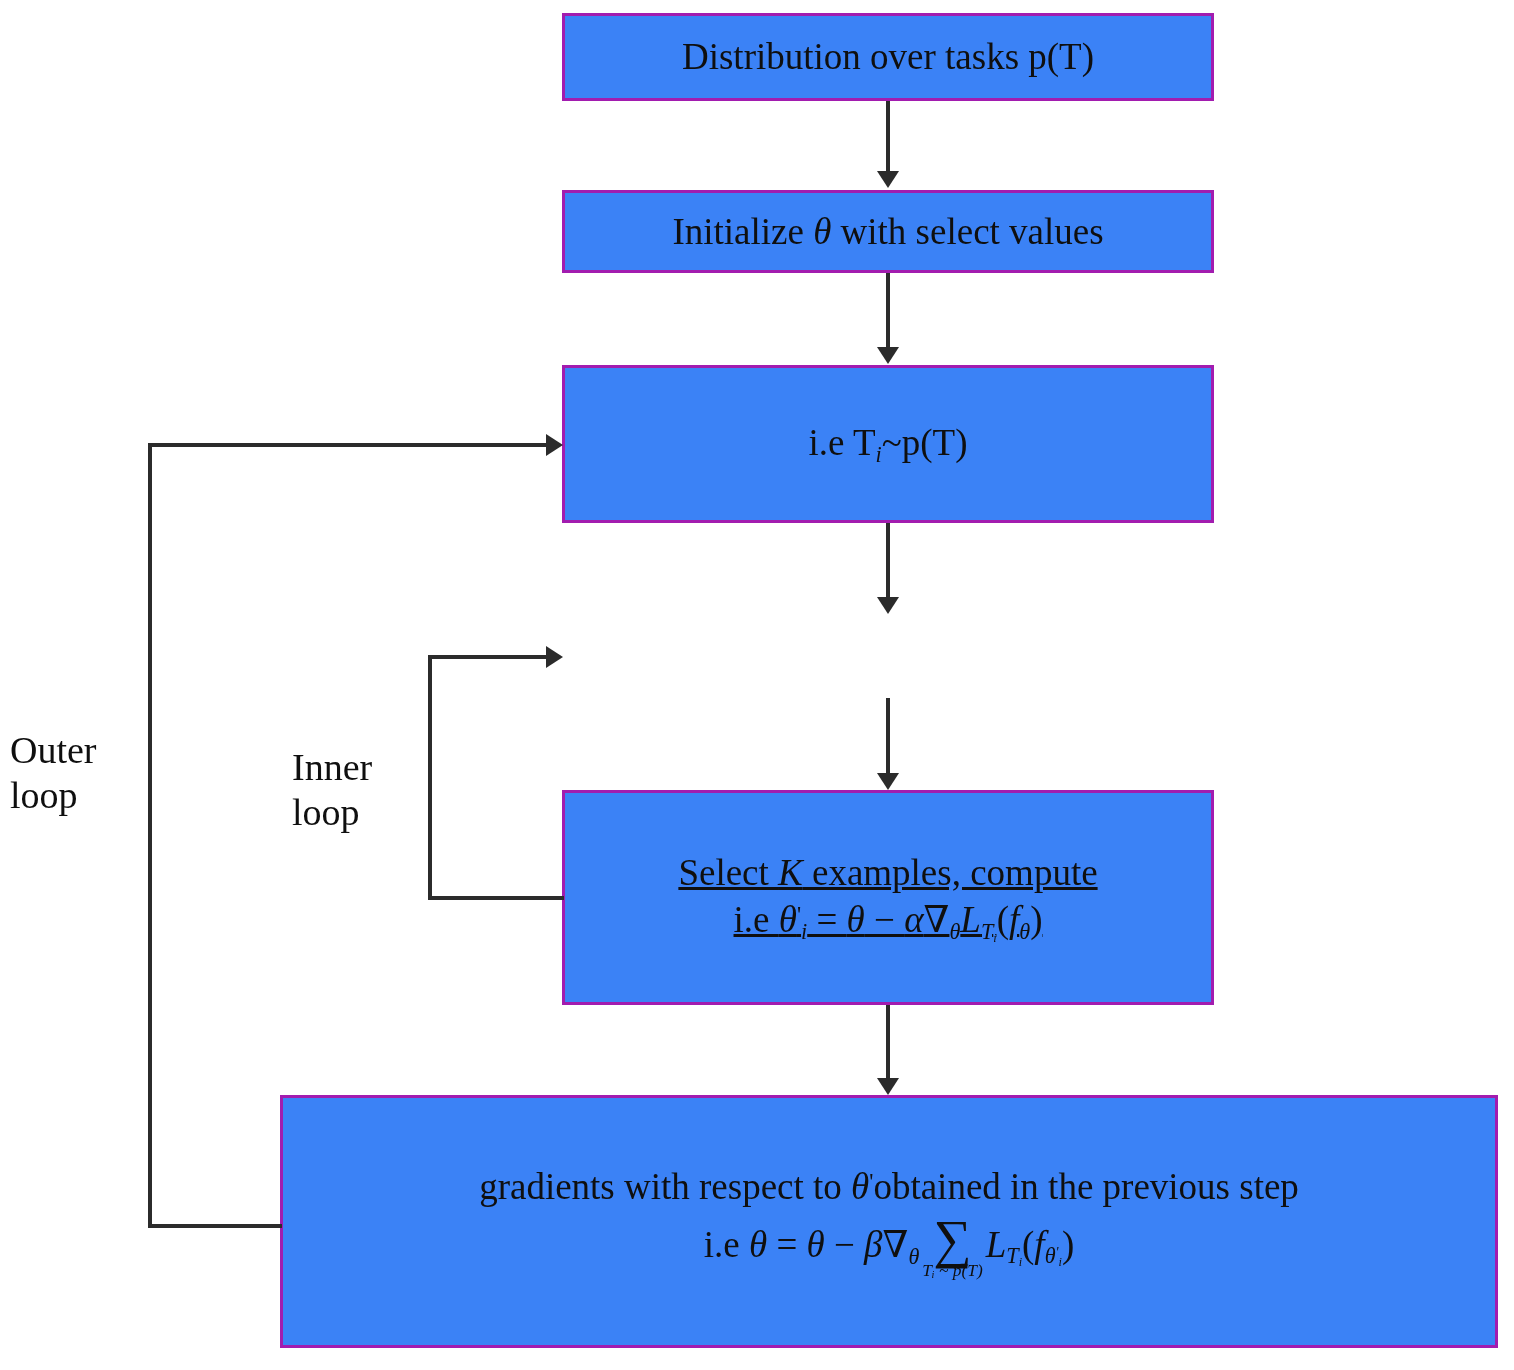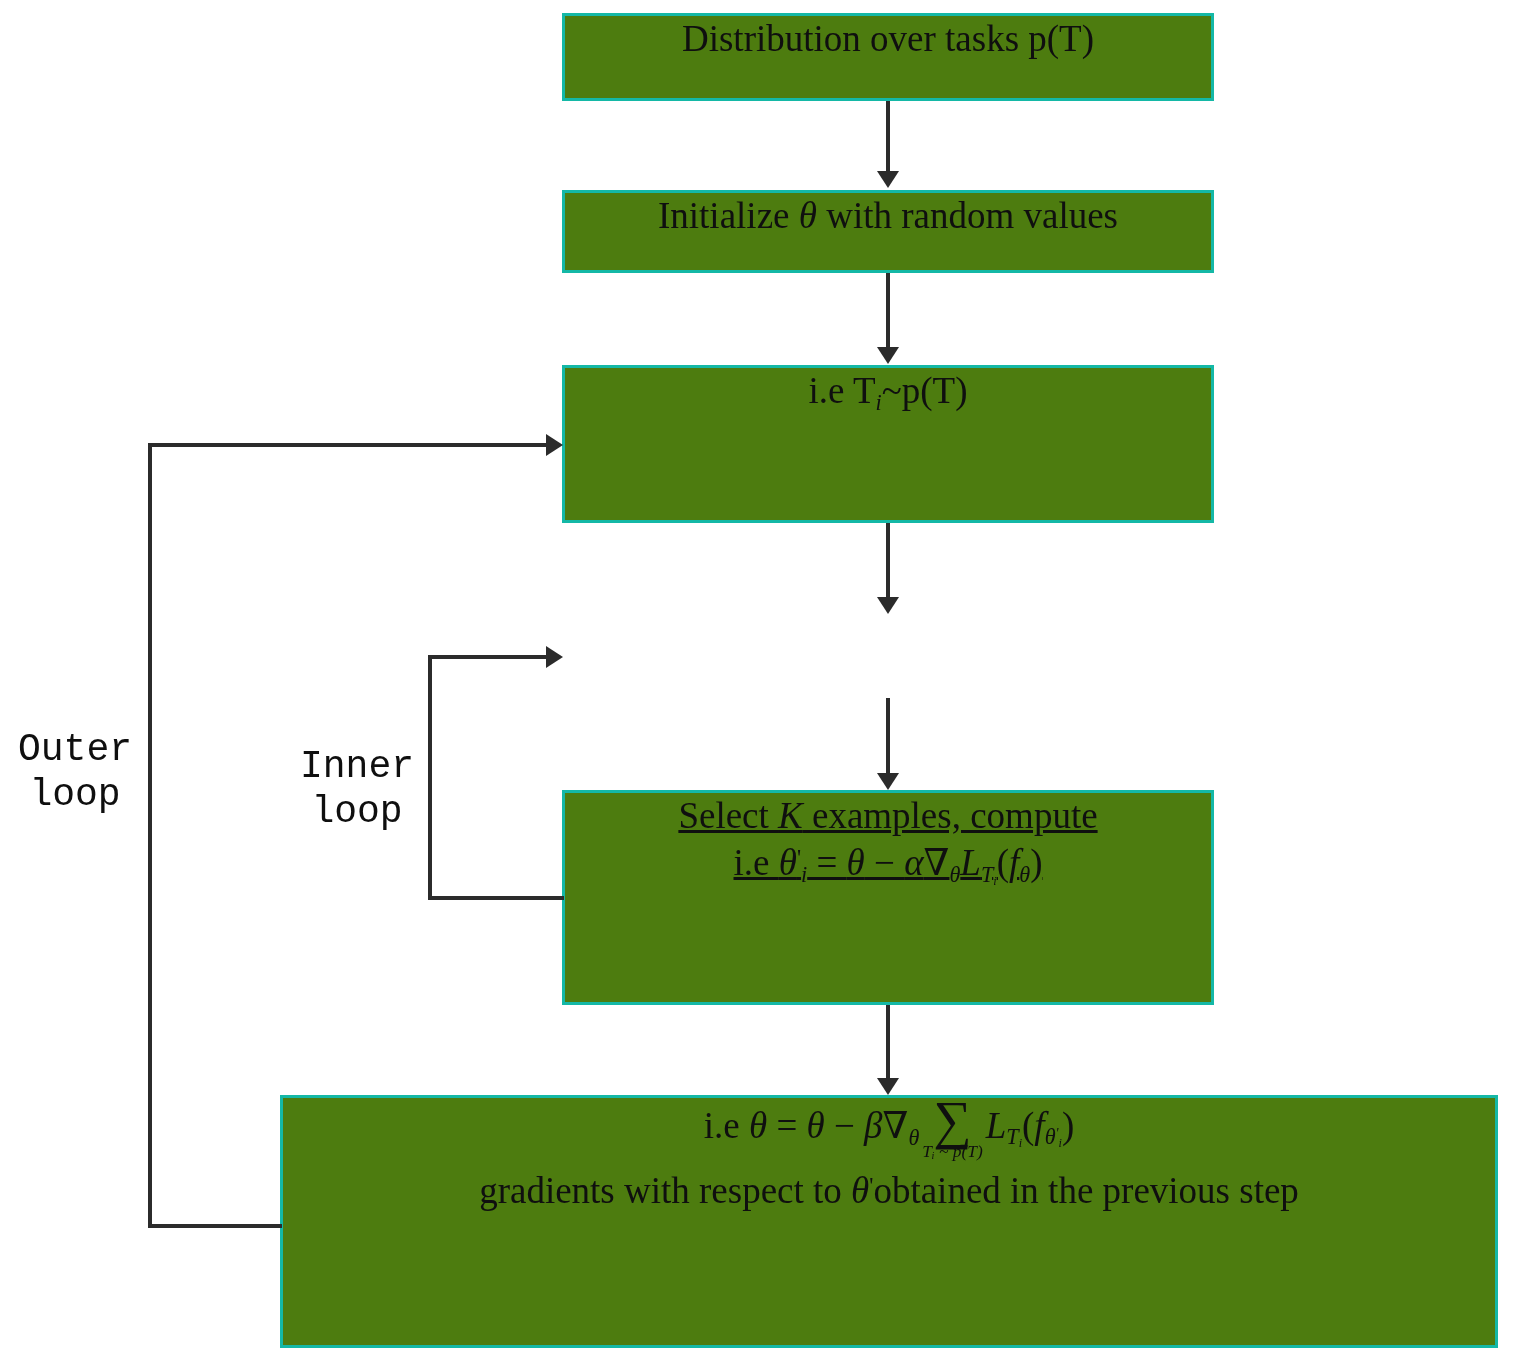--- a/index.html
+++ b/index.html
@@ -12,25 +12,26 @@
     width: 1514px;
     height: 1370px;
     background: #ffffff;
     font-family: "Liberation Serif", "DejaVu Serif", serif;
     color: #0f0f0f;
     overflow: hidden;
   }
   .node {
     position: absolute;
     box-sizing: border-box;
-    border: 3px solid #14b8a6;
-    background: #4d7c0f;
+    border: 3px solid #a21caf;
+    background: #3b82f6;
     display: flex;
     flex-direction: column;
     align-items: center;
+    justify-content: center;
     text-align: center;
     line-height: 1.22;
   }
   .node .line {
     display: block;
     white-space: nowrap;
   }
   #node-distribution { left: 562px; top: 13px;   width: 652px; height: 88px;  font-size: 37px; }
   #node-initialize   { left: 562px; top: 190px;  width: 652px; height: 83px;  font-size: 37px; }
   #node-select-tasks { left: 562px; top: 365px;  width: 652px; height: 158px; font-size: 37px; }
@@ -65,23 +66,22 @@
     width: 0; height: 0;
     border-top: 11px solid transparent;
     border-bottom: 11px solid transparent;
     border-left: 17px solid #2b2b2b;
   }
 
   .loop-label {
     position: absolute;
     font-size: 38px;
     line-height: 1.18;
-    text-align: center;
+    text-align: left;
     white-space: pre-line;
-    font-family: Liberation Mono, monospace;
   }
   #label-outer-loop { left: 10px;  top: 728px; width: 130px; }
   #label-inner-loop { left: 292px; top: 728px; width: 130px; margin-top: 17px; }
 
   
   .mi { font-style: italic; font-family: "Liberation Serif", "DejaVu Serif", serif; }
   .sub { font-size: 0.60em; vertical-align: -0.30em; font-style: italic; }
   .sub2 { font-size: 0.55em; vertical-align: -0.22em; font-style: italic; }
   .sup { font-size: 0.62em; vertical-align: 0.42em; }
   .bigsum {
@@ -103,21 +103,21 @@
 <div id="canvas">
 
   <div class="node" id="node-distribution">
     <span class="line">Distribution over tasks  p(T)</span>
   </div>
 
   <div class="vline" style="left:886px; top:101px; height:72px;"></div>
   <div class="arrow-down" style="left:877px; top:171px;"></div>
 
   <div class="node" id="node-initialize">
-    <span class="line"><span>Initialize </span><span class="mi">θ</span><span> with random values</span></span>
+    <span class="line"><span>Initialize </span><span class="mi">θ</span><span> with select values</span></span>
   </div>
 
   <div class="vline" style="left:886px; top:273px; height:74px;"></div>
   <div class="arrow-down" style="left:877px; top:347px;"></div>
 
   <div class="node" id="node-select-tasks">
     <span class="line"><span>i.e  T</span><span class="sub">i</span><span>~p(T)</span></span>
   </div>
 
   <div class="vline" style="left:886px; top:523px; height:74px;"></div>
@@ -129,25 +129,25 @@
 
   <div class="node" id="node-inner-update">
     <span class="line"><span>Select </span><span class="mi">K</span><span> examples, compute</span></span>
     <span class="line eqn"><span>i.e  </span><span class="mi">θ</span><span class="sup">'</span><span class="sub">i</span><span> = </span><span class="mi">θ</span><span> − </span><span class="mi">α</span><span>∇</span><span class="nabla-sub">θ</span><span class="mi">L</span><span class="sub">T<span class="sub2">i</span></span><span>(</span><span class="mi">f</span><span class="sub">θ</span><span>)</span></span>
   </div>
 
   <div class="vline" style="left:886px; top:1005px; height:73px;"></div>
   <div class="arrow-down" style="left:877px; top:1078px;"></div>
 
   <div class="node" id="node-outer-update">
+    <span class="line"><span>gradients with respect to </span><span class="mi">θ</span><span class="sup">'</span><span>obtained in the previous step</span></span>
     <span class="line eqn"><span>i.e  </span><span class="mi">θ</span><span> = </span><span class="mi">θ</span><span> − </span><span class="mi">β</span><span>∇</span><span class="nabla-sub">θ</span><span class="bigsum">
           <span class="sigma">∑</span>
           <span class="limit">Tᵢ ~ p(T)</span>
         </span><span class="mi">L</span><span class="sub">T<span class="sub2">i</span></span><span>(</span><span class="mi">f</span><span class="sub">θ<span class="sup">'</span><span class="sub2">i</span></span><span>)</span></span>
-    <span class="line"><span>gradients with respect to </span><span class="mi">θ</span><span class="sup">'</span><span>obtained in the previous step</span></span>
   </div>
 
   <div class="hline" style="left:148px; top:1224px; width:134px;"></div>
   <div class="vline" style="left:148px; top:443px; height:783px;"></div>
   <div class="hline" style="left:148px; top:443px; width:400px;"></div>
   <div class="arrow-right" style="left:546px; top:434px;"></div>
 
   <div class="hline" style="left:428px; top:896px; width:136px;"></div>
   <div class="vline" style="left:428px; top:655px; height:243px;"></div>
   <div class="hline" style="left:428px; top:655px; width:120px;"></div>

